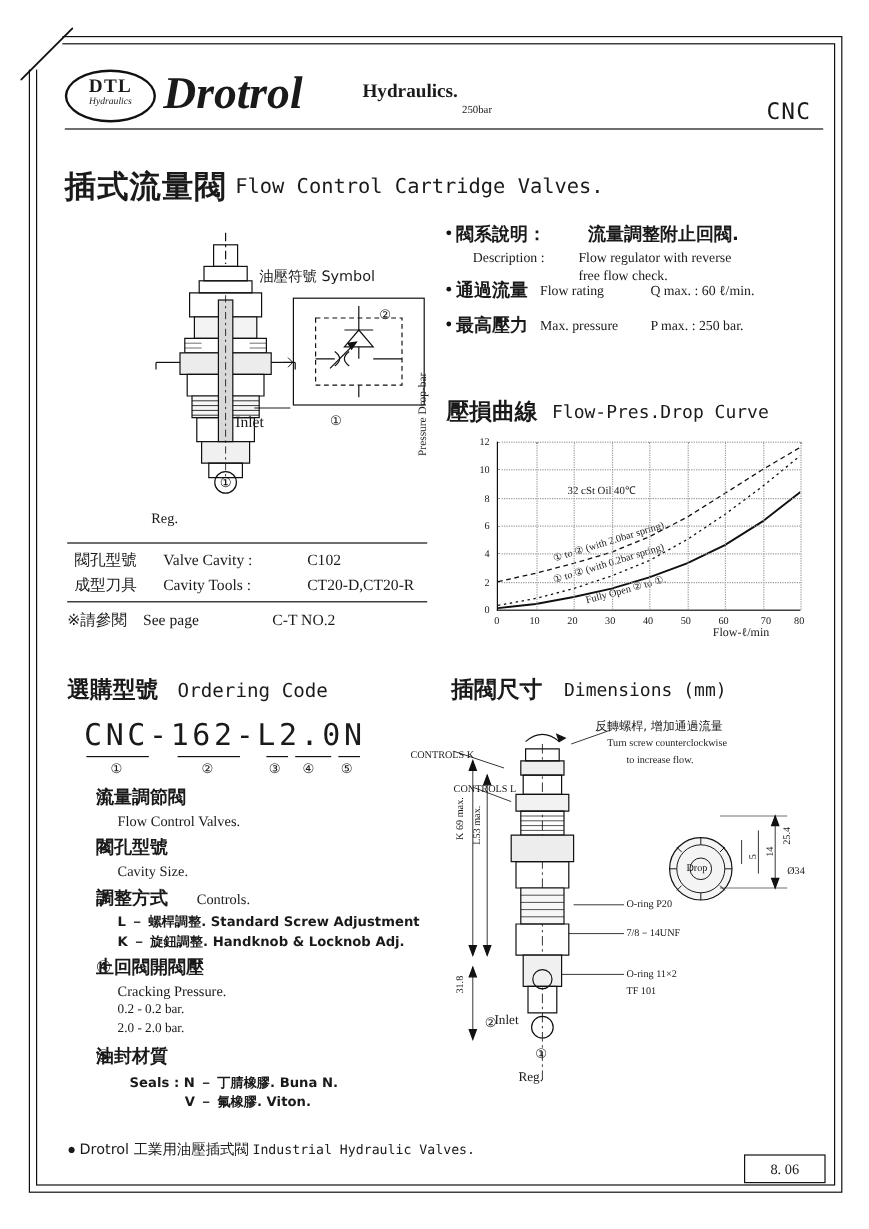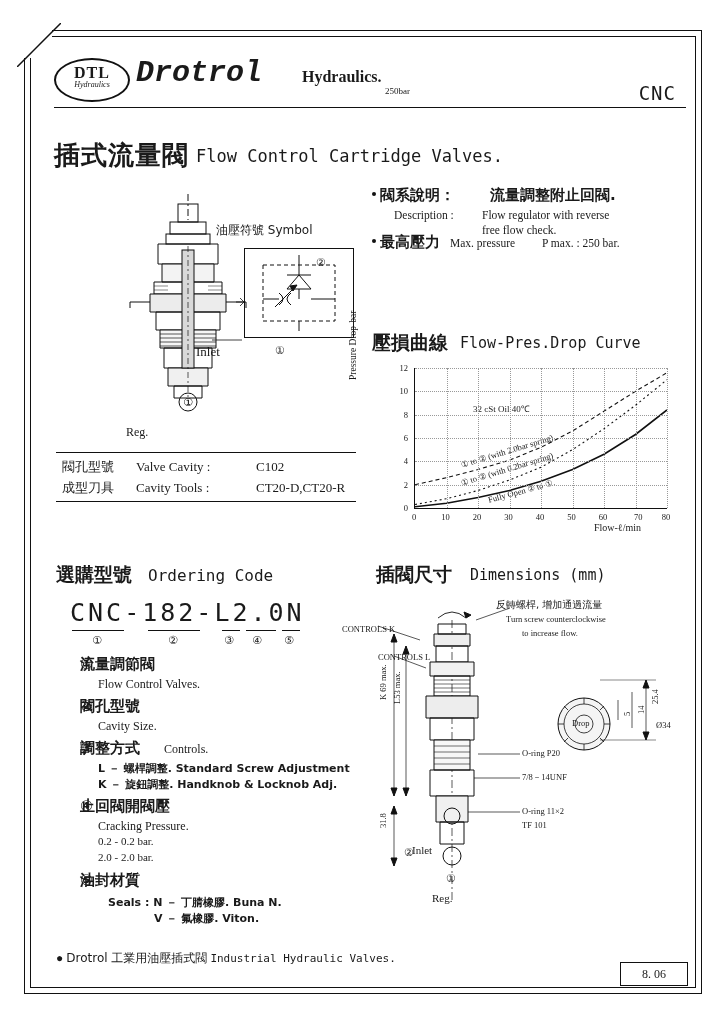--- a/index.html
+++ b/index.html
@@ -11,21 +11,21 @@
   .cut:after{content:"";position:absolute;left:-4px;top:-4px;width:38px;height:38px;border-top:1.5px solid #fff;}
   .diag{position:absolute;left:17px;top:23px;width:44px;height:44px;}
   .cn{font-family:"DejaVu Sans",sans-serif;}
   .mono{font-family:"DejaVu Sans Mono",monospace;}
 
   
   .hdr{position:absolute;left:40px;top:52px;width:646px;height:52px;}
   .logo-oval{position:absolute;left:14px;top:6px;width:72px;height:40px;border:2px solid #111;border-radius:50%;text-align:center;}
   .logo-oval .dtl{font-family:"Liberation Serif",serif;font-weight:bold;font-size:16px;letter-spacing:1px;margin-top:4px;}
   .logo-oval .hyd{font-size:8px;font-style:italic;margin-top:-2px;}
-  .brand{position:absolute;left:96px;top:4px;font-size:30px;font-weight:bold;font-style:italic;letter-spacing:0px;font-family:Liberation Mono, monospace;}
+  .brand{position:absolute;left:96px;top:4px;font-size:38px;font-weight:bold;font-style:italic;letter-spacing:0px;}
   .brand-sub{position:absolute;left:262px;top:16px;font-size:16px;font-weight:bold;}
   .bar-label{position:absolute;left:345px;top:34px;font-size:9px;}
   .hdr-rule{position:absolute;left:14px;top:55px;width:632px;border-top:1.5px solid #111;}
   .cnc-tag{position:absolute;right:10px;top:30px;font-size:19px;letter-spacing:1px;font-family:"DejaVu Sans Mono",monospace;}
 
   
   .title-cn{position:absolute;left:54px;top:138px;font-size:26px;font-weight:bold;font-family:"DejaVu Sans",sans-serif;letter-spacing:1px;}
   .title-en{position:absolute;left:196px;top:146px;font-size:17px;font-family:"DejaVu Sans Mono",monospace;}
 
   
@@ -198,20 +198,26 @@
   <div class="reg-lbl">Reg.</div>
 
   <div class="specs">
     <div class="spec-row" style="height:44px">
       <span class="bullet"></span>
       <span class="sp-cn">閥系說明：</span>
       <span class="sp-cn" style="left:118px">流量調整附止回閥.</span>
       <span class="sp-en" style="left:22px;top:23px">Description  :</span>
       <span class="sp-val" style="left:110px;top:23px">Flow regulator with reverse</span>
       <span class="sp-val" style="left:110px;top:38px">free flow check.</span>
+    </div>
+    <div class="spec-row" style="height:26px">
+      <span class="bullet"></span>
+      <span class="sp-cn">通過流量</span>
+      <span class="sp-en" style="left:78px;top:4px">Flow rating</span>
+      <span class="sp-val" style="left:170px;top:4px">Q max. :  60 ℓ/min.</span>
     </div>
     <div class="spec-row" style="height:26px">
       <span class="bullet"></span>
       <span class="sp-cn">最高壓力</span>
       <span class="sp-en" style="left:78px;top:4px">Max. pressure</span>
       <span class="sp-val" style="left:170px;top:4px">P max. : 250 bar.</span>
     </div>
   </div>
 
   <div class="curve-title-cn cn">壓損曲線</div>
@@ -269,24 +275,29 @@
   </div>
 
   <div class="cav-box">
     <div class="cav-line cn" style="left:6px;top:5px;">閥孔型號</div>
     <div class="cav-line" style="left:80px;top:6px;">Valve Cavity :</div>
     <div class="cav-line" style="left:200px;top:6px;">C102</div>
     <div class="cav-line cn" style="left:6px;top:26px;">成型刀具</div>
     <div class="cav-line" style="left:80px;top:27px;">Cavity Tools :</div>
     <div class="cav-line" style="left:200px;top:27px;">CT20-D,CT20-R</div>
   </div>
+  <div class="see-page">
+    <span class="cn" style="font-size:13px">※請參閱</span>
+    <span style="margin-left:10px">See page</span>
+    <span style="margin-left:58px">C-T NO.2</span>
+  </div>
 
   <div class="ord-cn cn">選購型號</div>
   <div class="ord-en">Ordering Code</div>
-  <div class="code">CNC-182-L2.0N</div>
+  <div class="code">CNC-162-L2.0N</div>
 
   <div class="code-underline" style="left:72px;top:630px;width:52px;"></div>
   <div class="code-underline" style="left:148px;top:630px;width:52px;"></div>
   <div class="code-underline" style="left:222px;top:630px;width:18px;"></div>
   <div class="code-underline" style="left:246px;top:630px;width:30px;"></div>
   <div class="code-underline" style="left:282px;top:630px;width:18px;"></div>
 
   <div class="circnum cn" style="left:92px;top:634px;">①</div>
   <div class="circnum cn" style="left:168px;top:634px;">②</div>
   <div class="circnum cn" style="left:224px;top:634px;">③</div>

